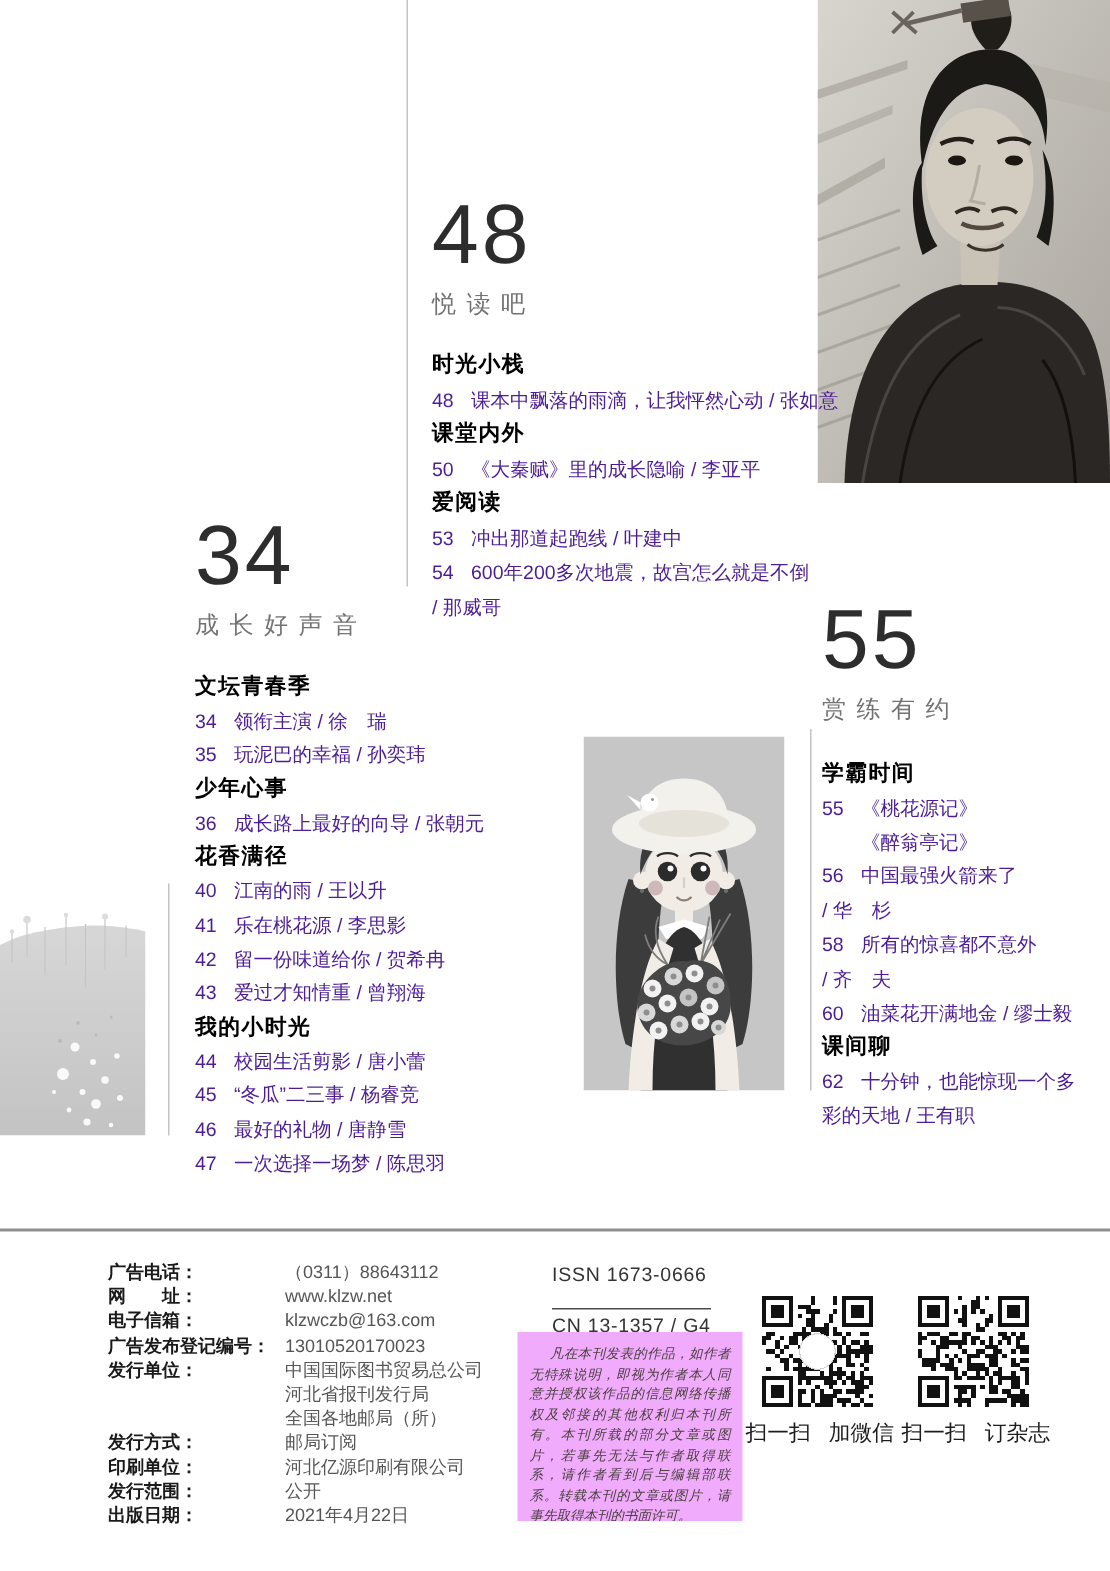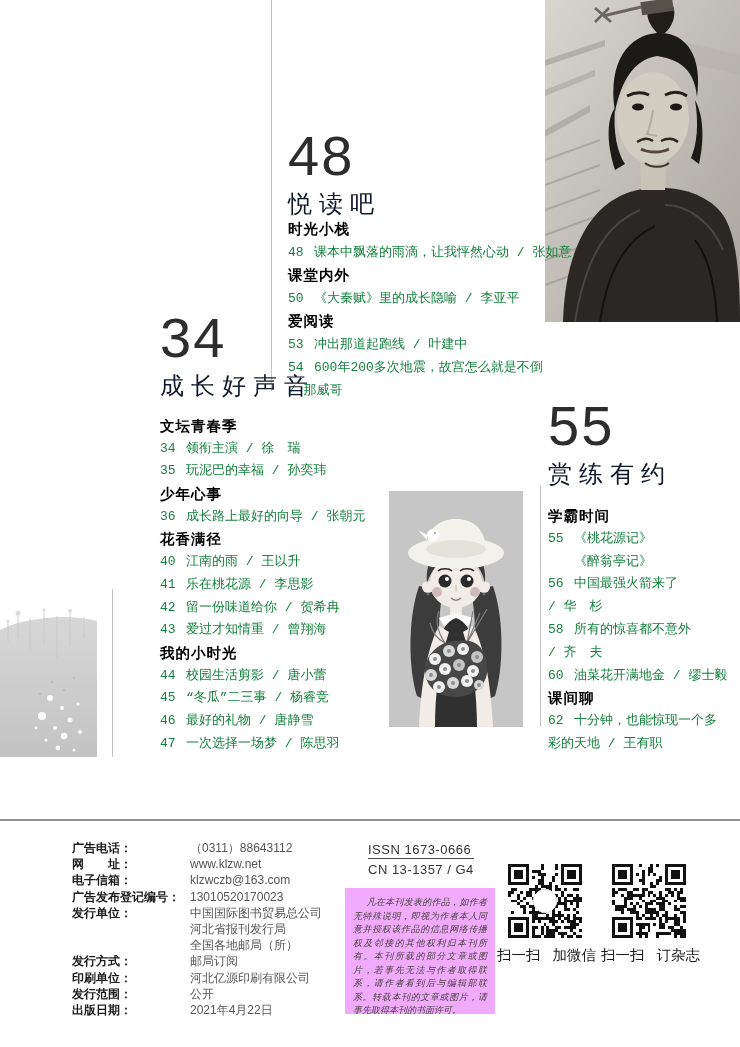--- a/index.html
+++ b/index.html
@@ -18,41 +18,41 @@
   
   .vline{position:absolute;width:1px;background:#c2c2c2;}
   #vl1{left:271px;top:0;height:391px;}
   #vl2{left:540px;top:486px;height:241px;}
   #vl3{left:112px;top:589px;height:168px;}
   #hrule{position:absolute;left:0;top:819px;width:740px;height:2px;background:#8f8f8f;}
 
   
   .toc{position:absolute;}
   #toc48{left:288px;top:128px;width:252px;}
-  #toc34{left:130px;top:310px;width:160px;margin-left:30px;}
+  #toc34{left:130px;top:342px;width:160px;}
   #toc55{left:548px;top:398px;width:182px;}
   .big-num{font-size:56px;line-height:56px;font-weight:300;color:#2d2d2d;letter-spacing:2px;}
-  .toc-title{margin-top:6px;font-size:24px;line-height:28px;color:#0f172a;letter-spacing:7px;font-family:"Liberation Serif",serif;white-space:nowrap;}
-  #toc48 .rows{}
+  .toc-title{margin-top:6px;font-size:16px;line-height:28px;color:#737373;letter-spacing:7px;font-family:"Liberation Serif",serif;white-space:nowrap;}
+  #toc48 .rows{margin-top:14px;}
   #toc34 .rows{margin-top:15px;}
   #toc55 .rows{margin-top:17px;}
-  .row{font-size:13px;color:#15803d;font-family:Liberation Mono, monospace;white-space:nowrap;}
+  .row{font-size:13px;color:#4c1d95;font-family:Liberation Sans, sans-serif;white-space:nowrap;}
   #toc48 .row{height:23px;line-height:23px;}
   #toc34 .row{height:22.7px;line-height:22.7px;}
   #toc55 .row{height:22.8px;line-height:22.8px;}
   .row.h{font-weight:bold;font-size:14.5px;color:#000;font-family:"Liberation Sans",sans-serif;letter-spacing:1px;}
   .row .pg{display:inline-block;min-width:26px;}
   .row.cind{padding-left:26px;}
 
   
   #footer-fields{position:absolute;left:72px;top:840px;}
   .f-row{display:flex;font-size:12px;height:16.2px;line-height:16.2px;color:#555;white-space:nowrap;}
   .f-label{width:118px;font-weight:bold;color:#1a1a1a;}
   #issn-block{position:absolute;left:368px;top:842px;font-size:13px;color:#333;letter-spacing:.5px;}
-  #issn{border-bottom:1px solid #4a4a4a;padding-bottom:1px;}
+  #issn{border-bottom:1px solid #4a4a4a;padding-bottom:15px;}
   #cn{margin-top:3px;}
   #notice{position:absolute;left:345px;top:888px;width:150px;height:126px;background:#f0abfc;
     box-sizing:border-box;padding:8px 8px;font-family:"Liberation Serif",serif;font-style:italic;
     font-size:9px;line-height:13.5px;color:#4c4040;text-align:justify;overflow:hidden;}
   #notice p{margin:0;text-indent:1.5em;}
 
   .qr-group{position:absolute;width:96px;text-align:center;}
   #qr-group-1{left:497px;top:864px;}
   #qr-group-2{left:601px;top:864px;}
   .qr{width:74px;height:74px;margin:0 auto;}

